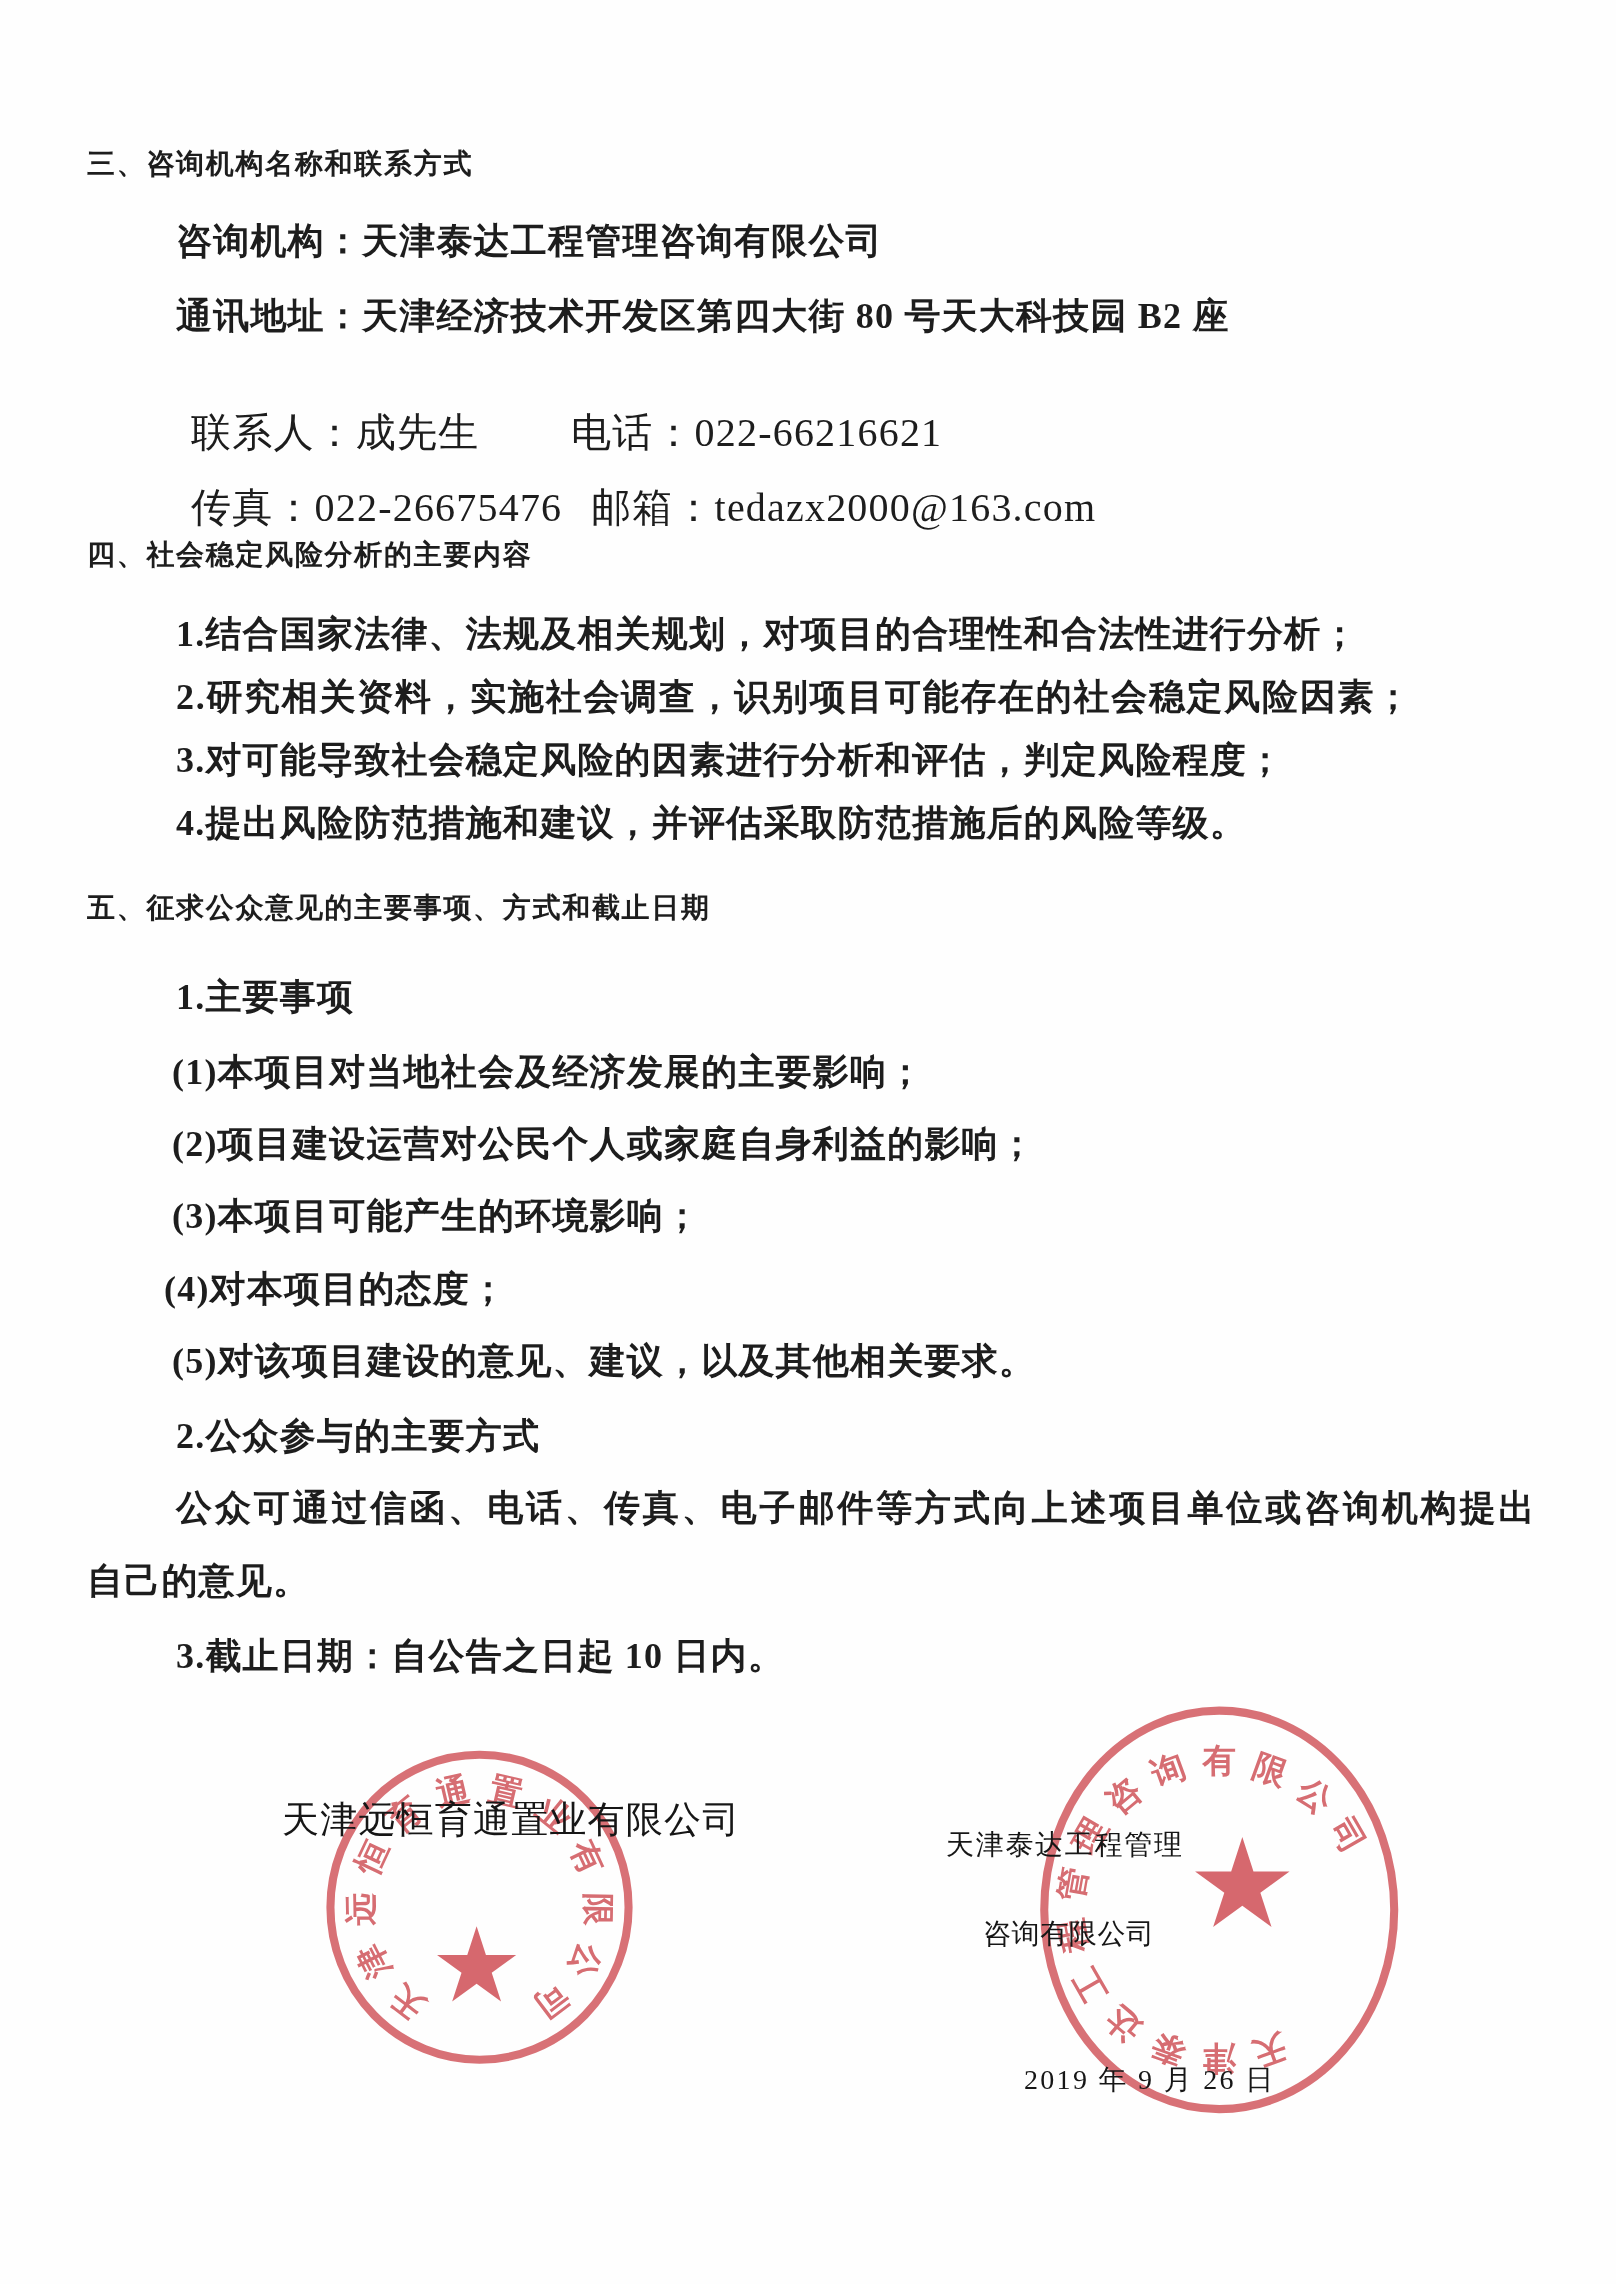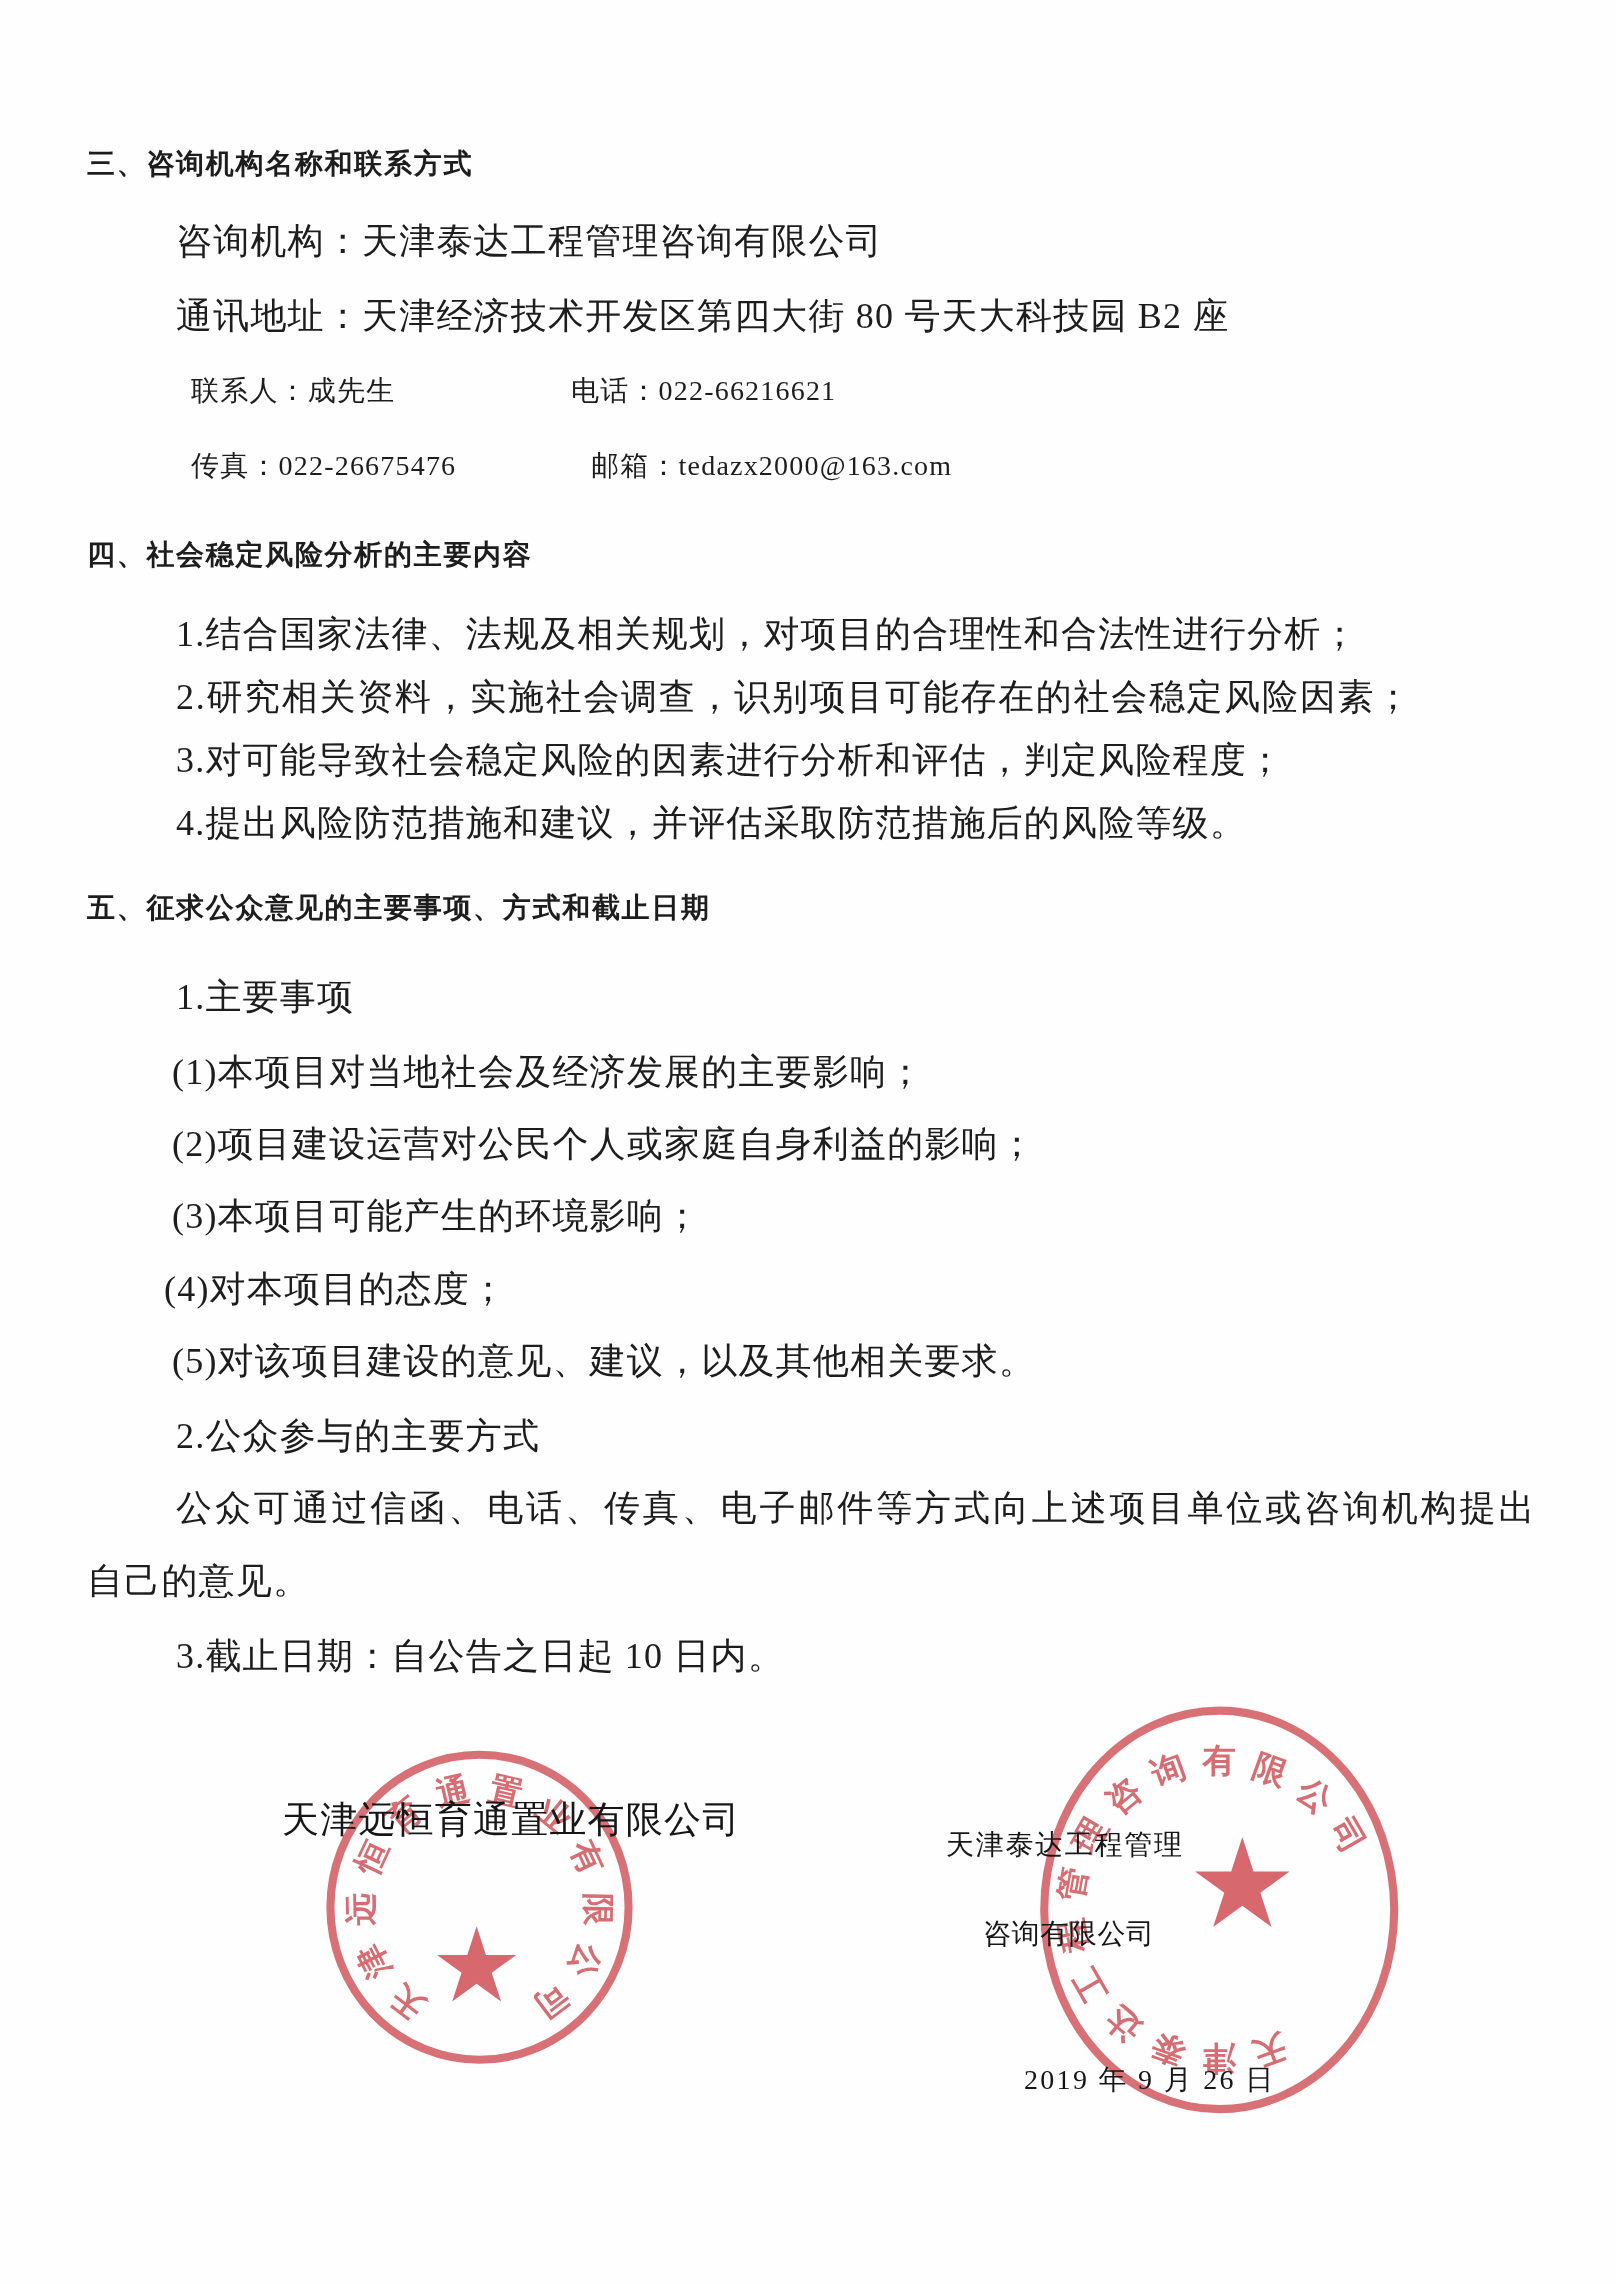--- a/index.html
+++ b/index.html
@@ -10,24 +10,25 @@
     font-family:"Liberation Serif","DejaVu Serif",serif;
     color:#1d1d1d;
     overflow:hidden;
   }
   .line{
     position:absolute;
     white-space:nowrap;
     font-size:36px;
     line-height:1.2;
     letter-spacing:1.2px;
+    font-weight:bold;
   }
   .heading{font-weight:600;font-size:28px;letter-spacing:1.7px;}
   .justified{letter-spacing:2.9px;}
-  .contact-part{position:absolute;white-space:nowrap;font-size:28px;letter-spacing:1.2px;}
+  .contact-part{position:absolute;white-space:nowrap;font-size:40px;letter-spacing:1.2px;margin-top:33px;}
   .stamp-svg{position:absolute;}
   .seal-ring{fill:none;stroke:#cd4950;stroke-width:14;opacity:.78;}
   .star-shape{fill:#cf4e55;opacity:.85;}
   .ring-char{
     fill:#cd4950;opacity:.8;
     font-family:"Liberation Serif","DejaVu Serif",serif;
     font-weight:600;
     text-anchor:middle;
     dominant-baseline:central;
   }

